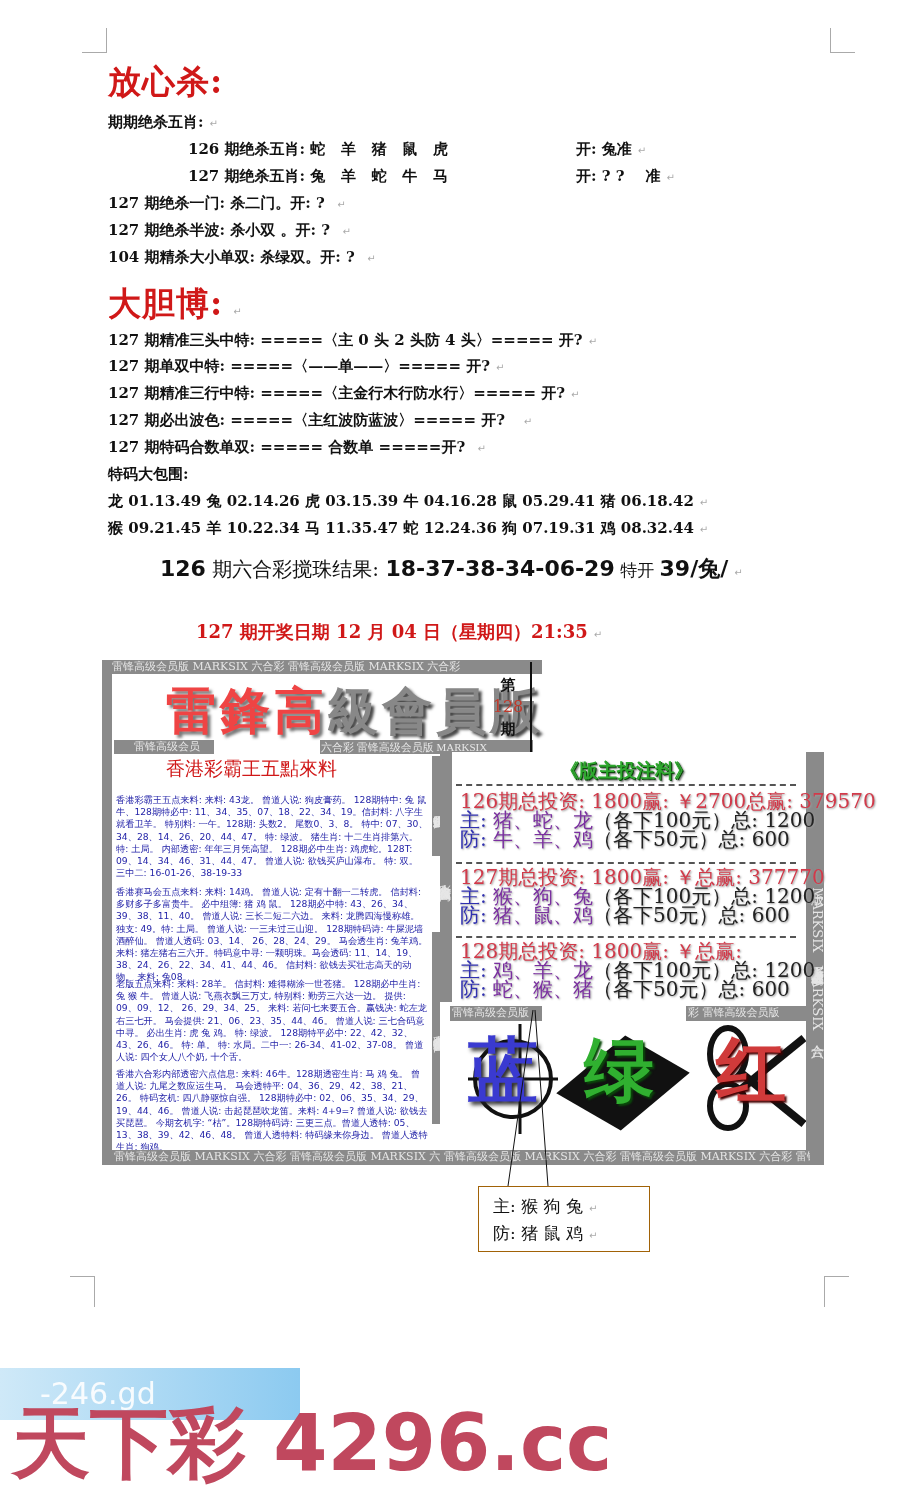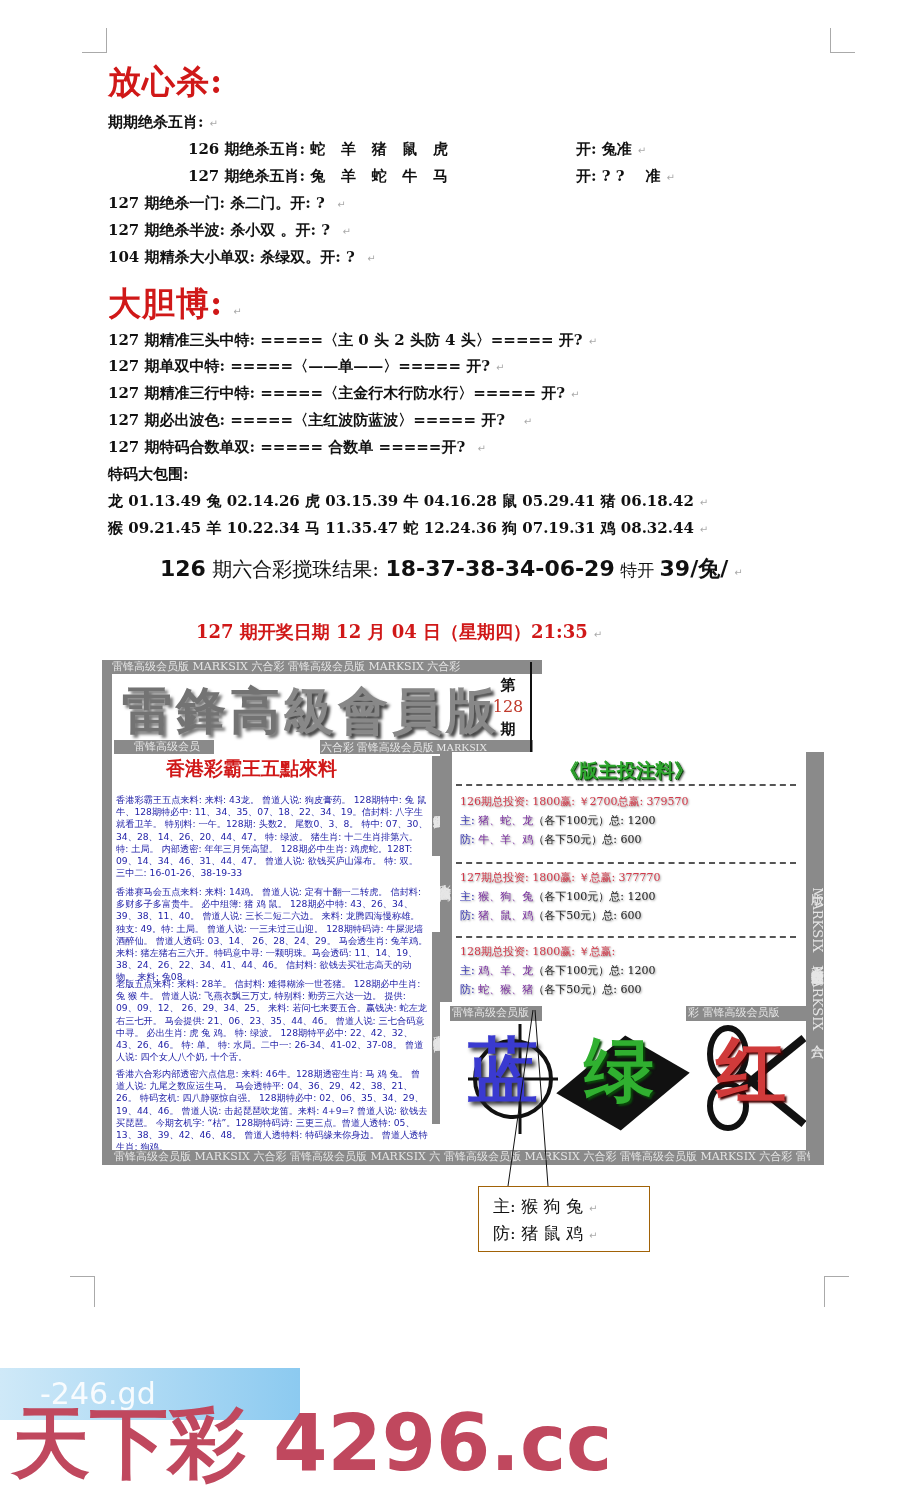--- a/index.html
+++ b/index.html
@@ -15,33 +15,33 @@
   .result{position:absolute;left:160px;top:554px;font-size:22px;font-weight:bold;font-family:"DejaVu Sans",sans-serif;white-space:pre;}
   .result .n{font-family:"DejaVu Sans",sans-serif;}
   .result .t{font-family:"DejaVu Serif",serif;font-weight:normal;font-size:20px;}
   .drawdate{position:absolute;left:196px;top:620px;color:#d01818;font-size:18px;font-weight:bold;white-space:pre;}
 
   
   .posterL{position:absolute;left:102px;top:660px;width:430px;height:505px;background:#fff;}
   .strip{position:absolute;background:#8a8a8a;color:#e6e6e6;font-size:11px;white-space:nowrap;overflow:hidden;line-height:14px;font-family:"DejaVu Serif",serif;}
   .vstrip{position:absolute;background:#8a8a8a;color:#e6e6e6;font-size:12px;writing-mode:vertical-rl;overflow:hidden;line-height:14px;text-align:center;}
   .bigtitle{position:absolute;left:20px;top:18px;font-size:50px;font-weight:bold;letter-spacing:4px;font-family:"DejaVu Serif",serif;white-space:nowrap;}
-  .bigtitle .dark{color:#737373;text-shadow:3px 3px 3px #777;}
+  .bigtitle .dark{color:#ef4444;text-shadow:3px 3px 3px #777;margin-left:44px;}
   .bigtitle .gray{color:#888;text-shadow:3px 3px 3px #444;}
   .issue{position:absolute;left:388px;top:14px;width:36px;text-align:center;font-size:15px;font-weight:bold;line-height:22px;}
   .issue .num{color:#c0392b;font-weight:normal;font-size:16px;}
   .bracketL{position:absolute;left:530px;top:662px;width:2px;height:92px;background:#111;}
-  .subtitle{position:absolute;left:64px;top:96px;color:#d01818;font-size:19px;font-weight:bold;white-space:nowrap;}
+  .subtitle{position:absolute;left:64px;top:96px;color:#d01818;font-size:19px;font-weight:normal;white-space:nowrap;}
   .para{position:absolute;left:14px;width:312px;color:#2323a8;font-size:9.2px;line-height:12.2px;font-family:"DejaVu Sans",sans-serif;}
 
   
   .posterR{position:absolute;left:440px;top:752px;width:394px;height:413px;background:#fff;}
   .rtitle{position:absolute;left:120px;top:6px;color:#2ea82e;font-size:19px;font-weight:bold;text-shadow:1px 1px 0 #0b4a0b,2px 2px 2px #555;white-space:nowrap;}
   .dash{position:absolute;left:16px;width:340px;border-top:2px dashed #555;}
-  .inv{position:absolute;left:20px;font-size:11px;line-height:19px;white-space:nowrap;text-shadow:1px 1px 2px #999;}
+  .inv{position:absolute;left:20px;font-size:20px;line-height:19px;white-space:nowrap;text-shadow:1px 1px 2px #999;}
   .inv .hd{color:#d23a4a;}
   .inv .lbl{color:#3030b0;}
   .inv .zod{color:#7a2fa0;}
   .inv .txt{color:#222;}
   .bigch{position:absolute;font-size:70px;font-weight:bold;font-family:"DejaVu Serif",serif;}
   .callout{position:absolute;left:478px;top:1186px;width:170px;height:64px;border:1px solid #a16207;background:#fff;}
   .callout .r{position:absolute;left:14px;font-size:17px;white-space:pre;}
   .wm{position:absolute;left:12px;top:1392px;color:#c0485e;font-size:78px;font-weight:bold;white-space:nowrap;font-family:"DejaVu Sans",sans-serif;}
   .wm2{position:absolute;left:0;top:1368px;width:300px;height:52px;background:linear-gradient(90deg,#cfe9f8,#8ccaf0);}
   .wm2 span{position:absolute;left:40px;top:8px;color:#fff;font-size:30px;font-family:"DejaVu Sans",sans-serif;opacity:.9;}

